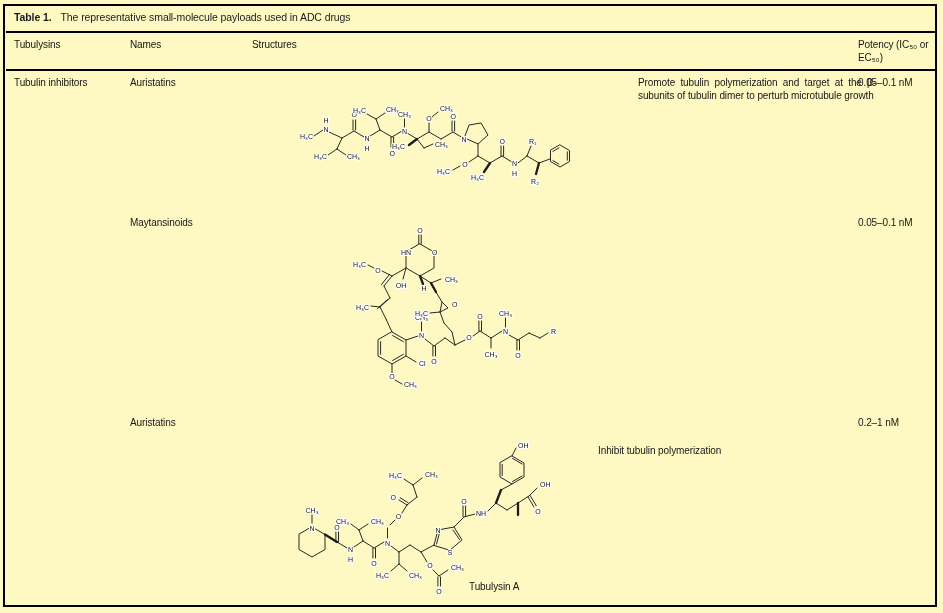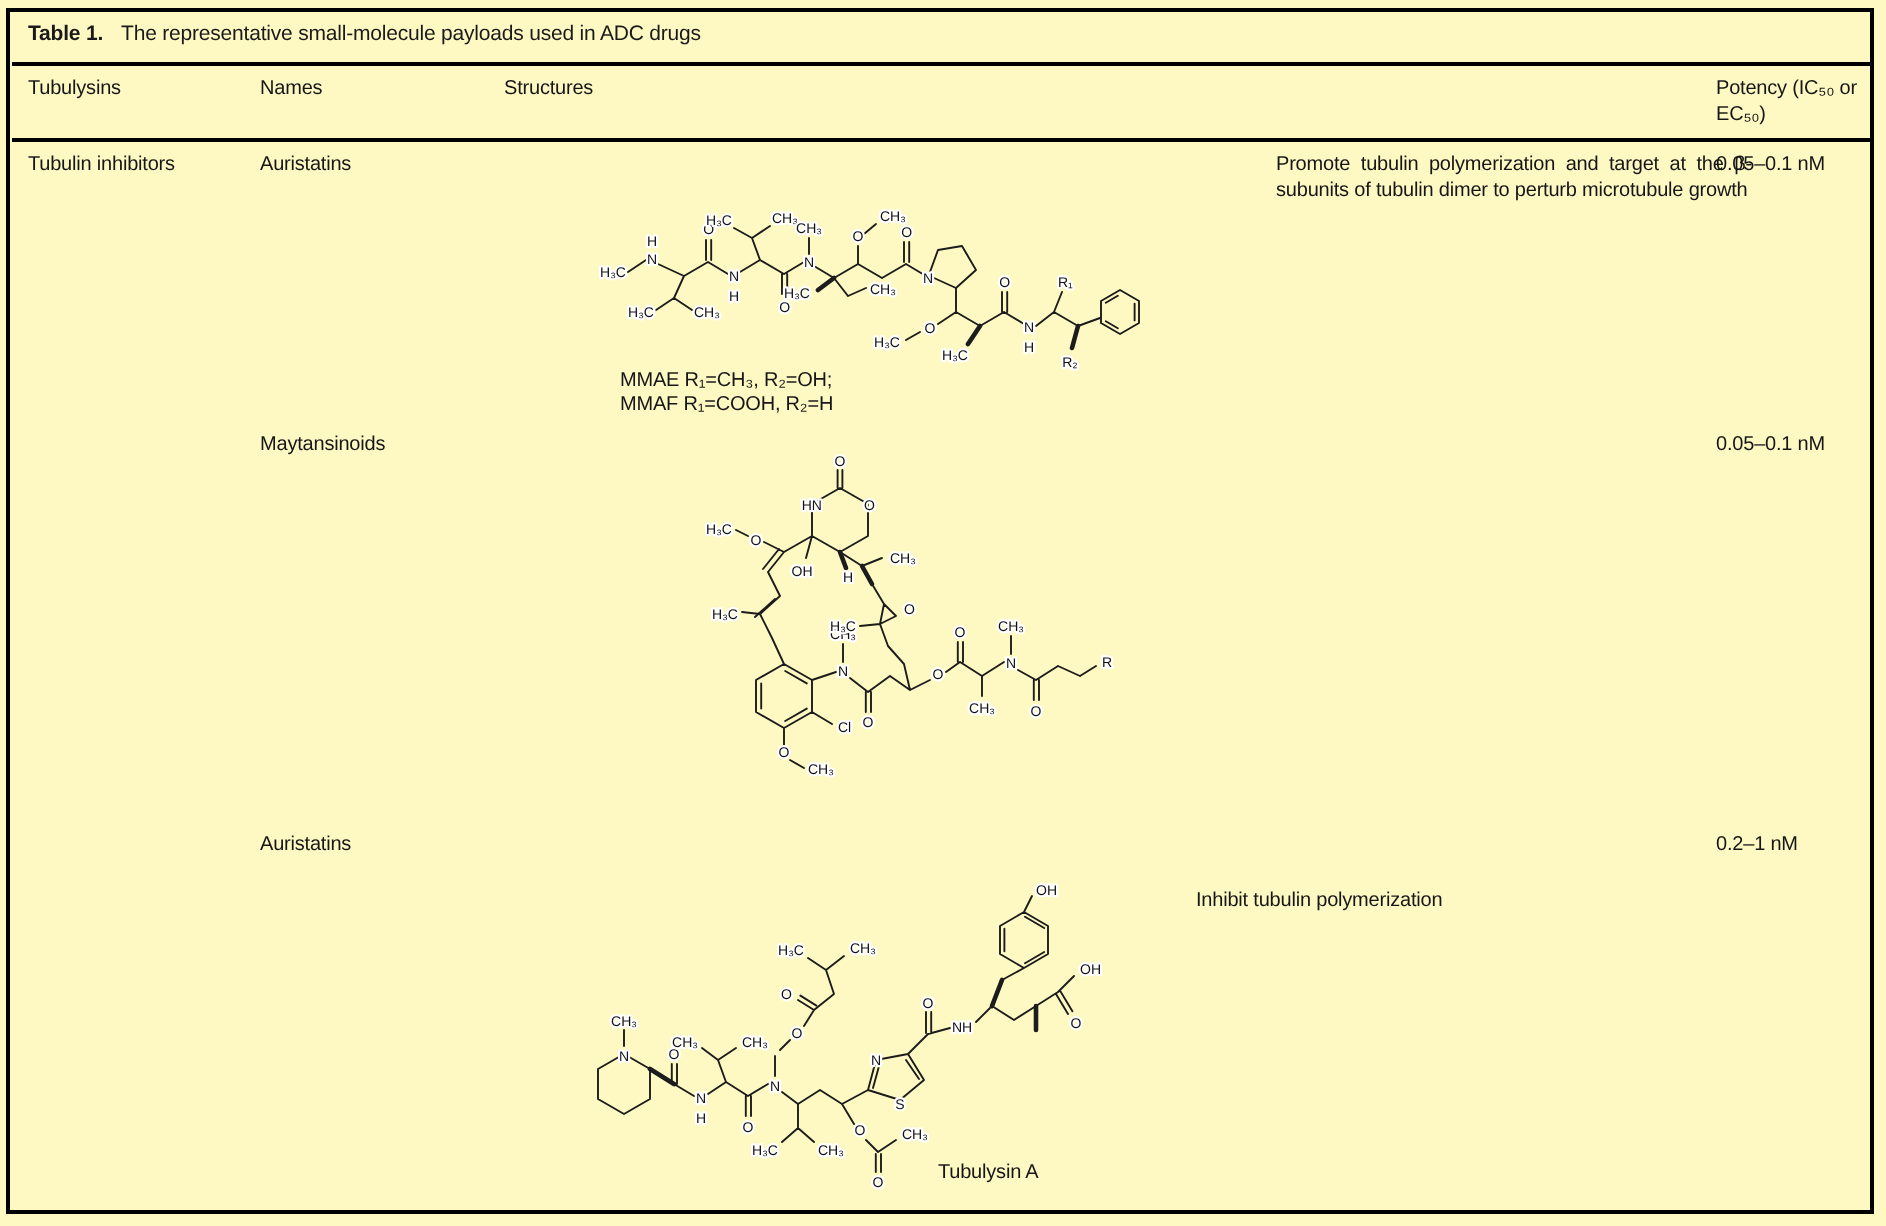--- a/index.html
+++ b/index.html
@@ -81,24 +81,20 @@
       <text x="166" y="55.5" text-anchor="middle">N</text>
       <text x="167" y="80.5" text-anchor="middle">O</text>
       <text x="152" y="87.5" text-anchor="end">H₃C</text>
       <text x="186" y="94" text-anchor="end">H₃C</text>
       <text x="204.3" y="57.5" text-anchor="middle">O</text>
       <text x="216.5" y="80" text-anchor="middle">N</text>
       <text x="216.5" y="90" text-anchor="middle">H</text>
       <text x="231" y="57.5" text-anchor="start">R₁</text>
       <text x="237" y="97.5" text-anchor="middle">R₂</text>
     </svg>
-  <div class="cap" style="left:310px;top:185px;">
-    <span>MMAE R₁=CH₃, R₂=OH;</span>
-    <span>MMAF R₁=COOH, R₂=H</span>
-  </div>
 
   <div class="cell" style="left:130px;top:217px;width:115px;">Maytansinoids</div>
   <div class="cell" style="left:858px;top:217px;width:80px;">0.05–0.1 nM</div>
 
   <svg class="struct" style="left:268px;top:226px;" width="300" height="165" viewBox="0 0 300 165">
     <path d="M152,18 L166,26 L166,42 L152,50 L138,42 L138,26 Z
              M150.8,18 L150.8,9 M153.2,18 L153.2,9
              M152,50 L163,57 M163,57 L173,53 M138,42 L135,53
              M138,42 L124,50 M124,50 L114,45 M106,42 L100,39
              M124,50 L116,60 M121.5,48.5 L113.5,58.5 M116,60 L122,72

